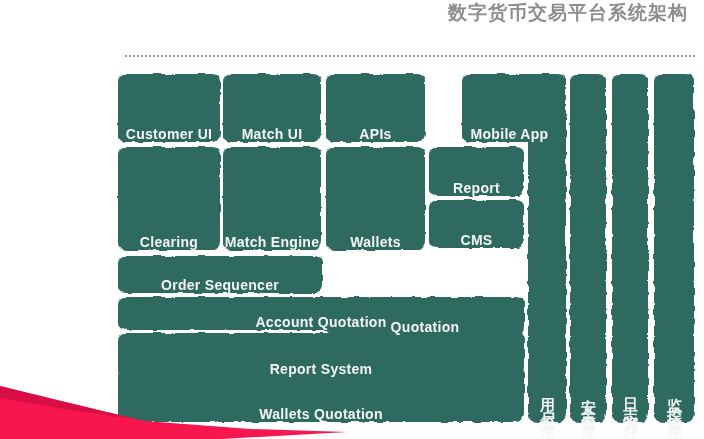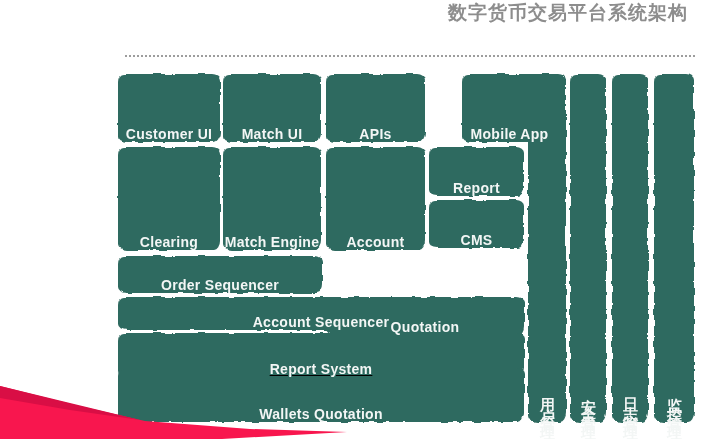--- a/index.html
+++ b/index.html
@@ -45,21 +45,21 @@
   .b-apis    {left:326px;top:74px;width:99px; height:68px;}
   .b-mobile  {left:429px;top:74px;width:95px; height:68px;margin-left:33px;}
   .b-seq     {left:118px;top:147px;width:102px;height:103px;}
   .b-match   {left:223px;top:147px;width:98px; height:103px;}
   .b-clear   {left:326px;top:147px;width:99px; height:103px;}
   .b-ticket  {left:429px;top:147px;width:95px;height:49px;}
   .b-cms     {left:429px;top:200px;width:95px;height:48px;}
   .b-order   {left:118px;top:256px;width:204px;height:37px;}
   .b-quote   {left:326px;top:263px;width:198px;height:37px;margin-top:35px;}
   .b-account {left:118px;top:297px;width:406px;height:33px;}
-  .b-report  {left:118px;top:333px;width:406px;height:44px;text-decoration:underline;}
+  .b-report  {left:118px;top:333px;width:406px;height:44px;}
   .b-wallet  {left:118px;top:368px;width:406px;height:54px;}
   .s-col1{left:528px;top:74px;width:38px;height:348px;}
   .s-col2{left:570px;top:74px;width:36px;height:348px;}
   .s-col3{left:612px;top:74px;width:36px;height:348px;}
   .s-col4{left:654px;top:74px;width:40px;height:348px;}
 </style>
 </head>
 <body>
 
 <svg width="0" height="0" style="position:absolute" aria-hidden="true">
@@ -87,38 +87,38 @@
   <span class="lbl">Mobile App</span>
 </div>
 
 <div class="cell b-seq">
   <span class="lbl">Clearing</span>
 </div>
 <div class="cell b-match">
   <span class="lbl">Match Engine</span>
 </div>
 <div class="cell b-clear">
-  <span class="lbl">Account</span>
+  <span class="lbl">Wallets</span>
 </div>
 <div class="cell b-ticket">
   <span class="lbl">Report</span>
 </div>
 <div class="cell b-cms">
   <span class="lbl">CMS</span>
 </div>
 
 <div class="cell b-order">
   <span class="lbl">Order Sequencer</span>
 </div>
 <div class="cell b-quote">
   <span class="lbl">Quotation</span>
 </div>
 
 <div class="cell b-account">
-  <span class="lbl">Account Sequencer</span>
+  <span class="lbl">Account Quotation</span>
 </div>
 <div class="cell b-report">
   <span class="lbl">Report System</span>
 </div>
 <div class="cell b-wallet">
   <span class="lbl">Wallets Quotation</span>
 </div>
 
 <div class="cell s-col1">
   <span class="lbl vert">用户管理</span>

